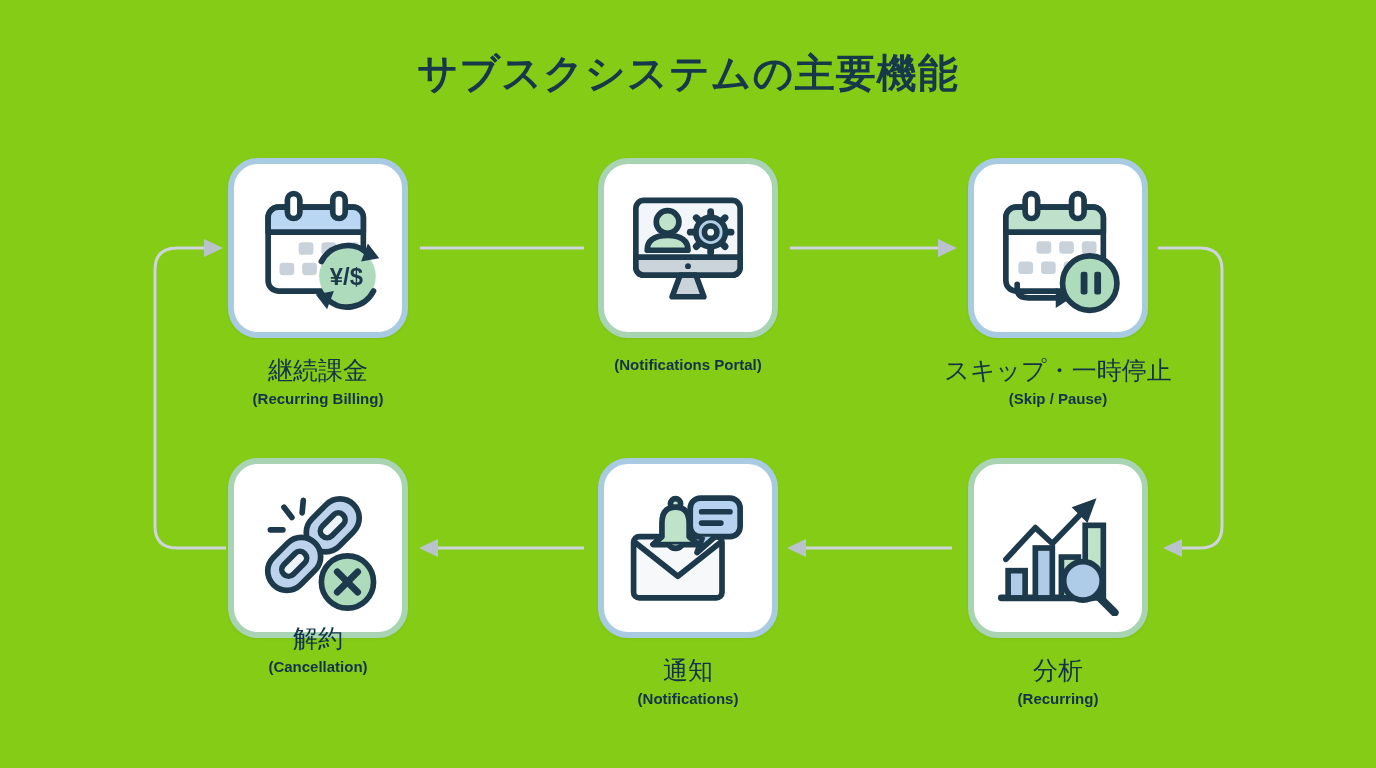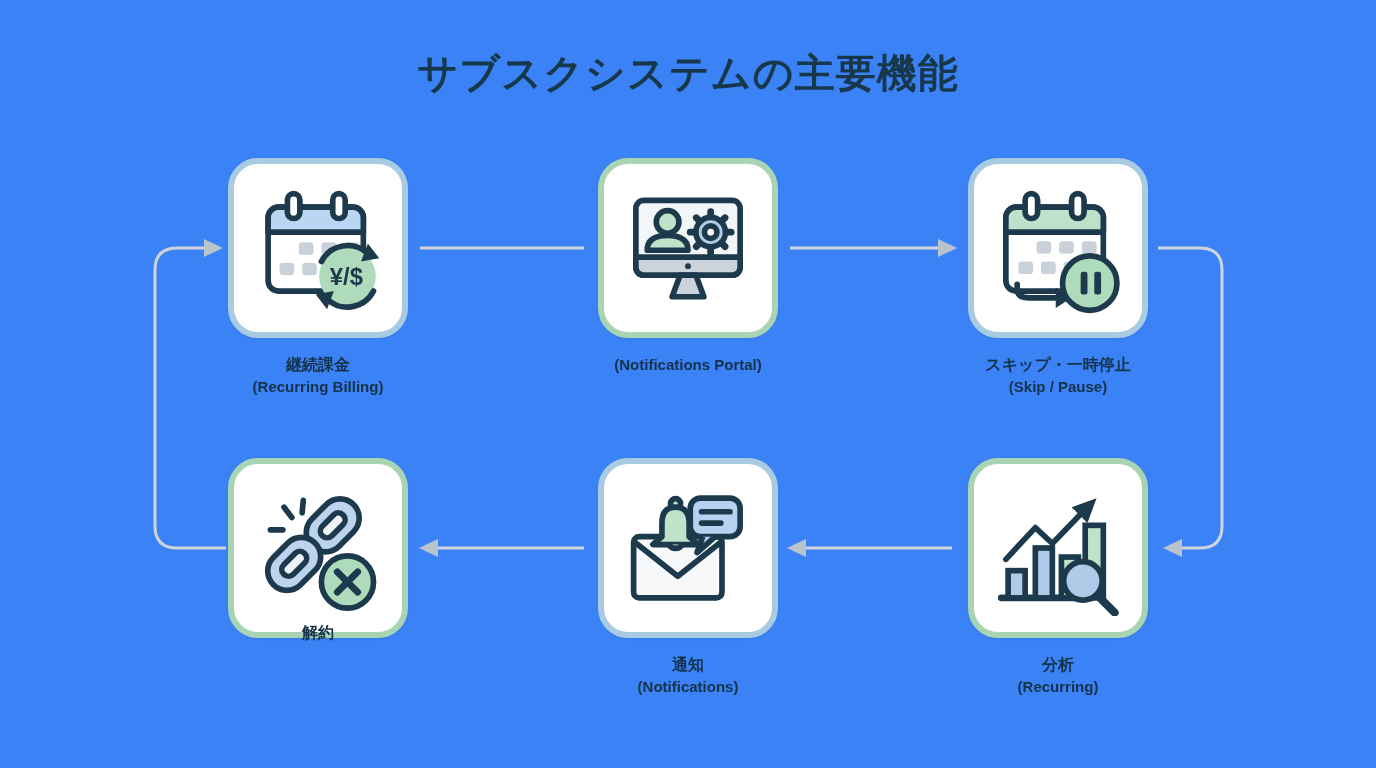--- a/index.html
+++ b/index.html
@@ -3,21 +3,21 @@
 <meta charset="utf-8">
 <style>
   html,body{margin:0;padding:0;}
   body{
     font-family:"Liberation Sans","DejaVu Sans",sans-serif;
     background:#e4ebf1;
   }
   .canvas{
     position:relative;
     width:1376px;height:768px;
-    background:#3b82f6;
+    background:#84cc16;
     overflow:hidden;
     margin:0 auto;
   }
   .title{
     position:absolute;
     top:46px;left:0;width:100%;
     text-align:center;
     font-size:40px;
     font-weight:800;
     color:#17384b;
@@ -41,22 +41,22 @@
     box-shadow:0 1px 3px rgba(23,56,75,0.06);
   }
   .card svg{width:136px;height:136px;}
   .label{
     position:absolute;
     width:360px;
     text-align:center;
     color:#14334a;
   }
   .label .jp{
-    font-size:16px;
-    font-weight:700;
+    font-size:25px;
+    font-weight:400;
     line-height:1.35;
   }
   .label .en{
     font-size:15px;
     font-weight:700;
     line-height:1.45;
   }
 </style>
 </head>
 <body>
@@ -210,20 +210,21 @@
   </div>
   <div class="label" style="left:508px;top:354px">
     <div class="en">(Notifications Portal)</div>
   </div>
   <div class="label" style="left:878px;top:354px">
     <div class="jp">スキップ・一時停止</div>
     <div class="en">(Skip / Pause)</div>
   </div>
   <div class="label" style="left:138px;top:622px">
     <div class="jp">解約</div>
+    <div class="en">(Cancellation)</div>
   </div>
   <div class="label" style="left:508px;top:654px">
     <div class="jp">通知</div>
     <div class="en">(Notifications)</div>
   </div>
   <div class="label" style="left:878px;top:654px">
     <div class="jp">分析</div>
     <div class="en">(Recurring)</div>
   </div>
 

